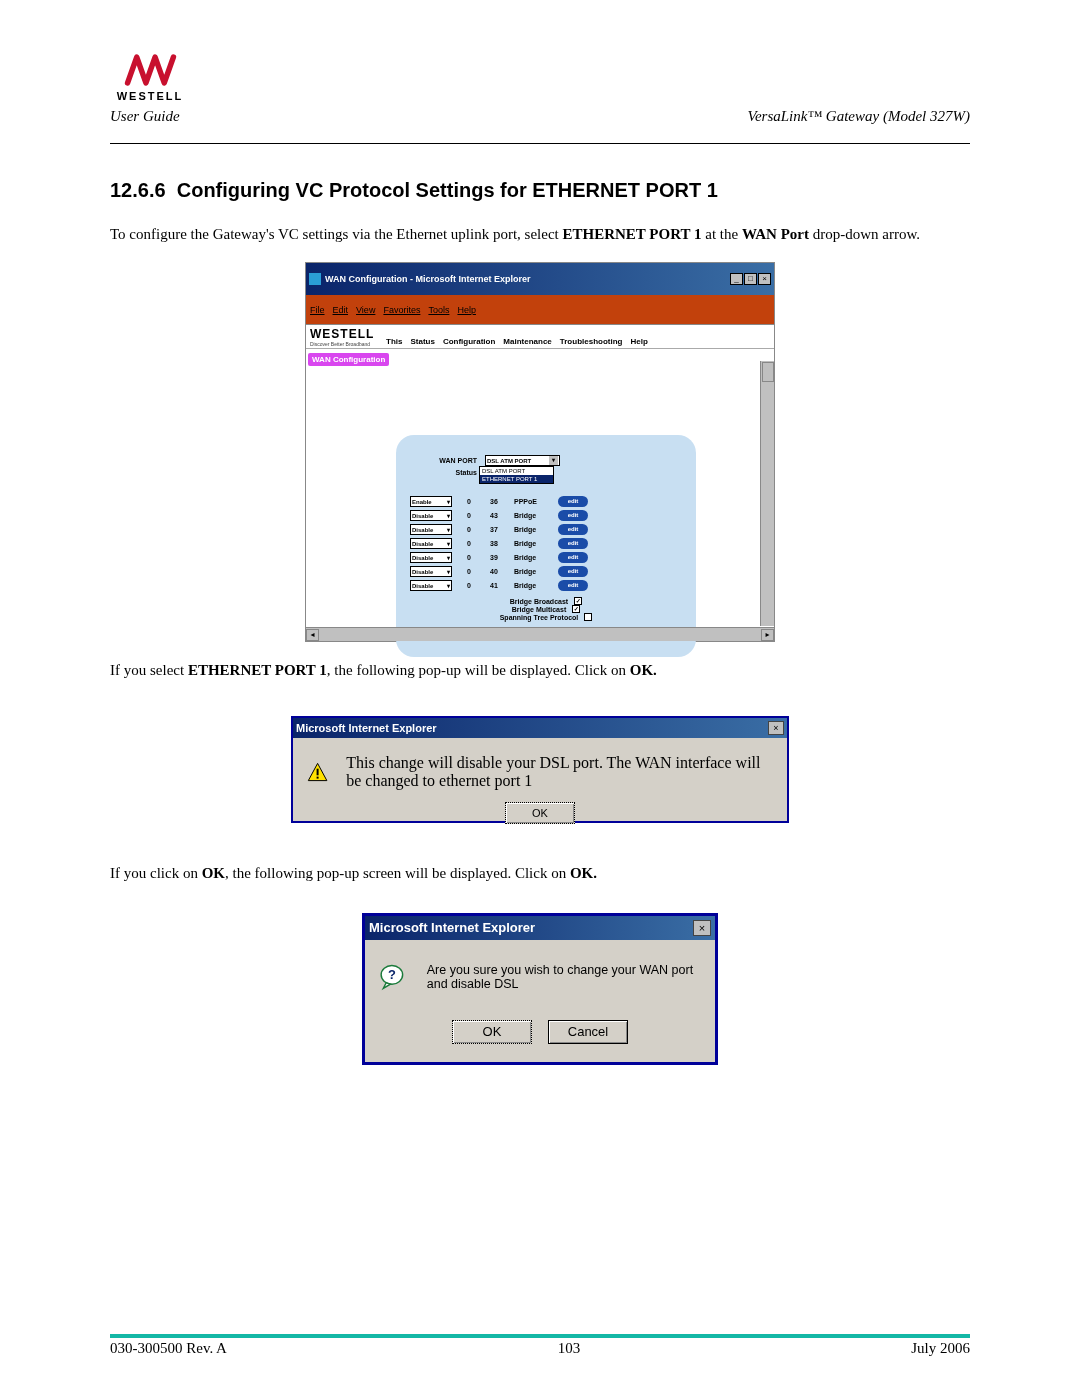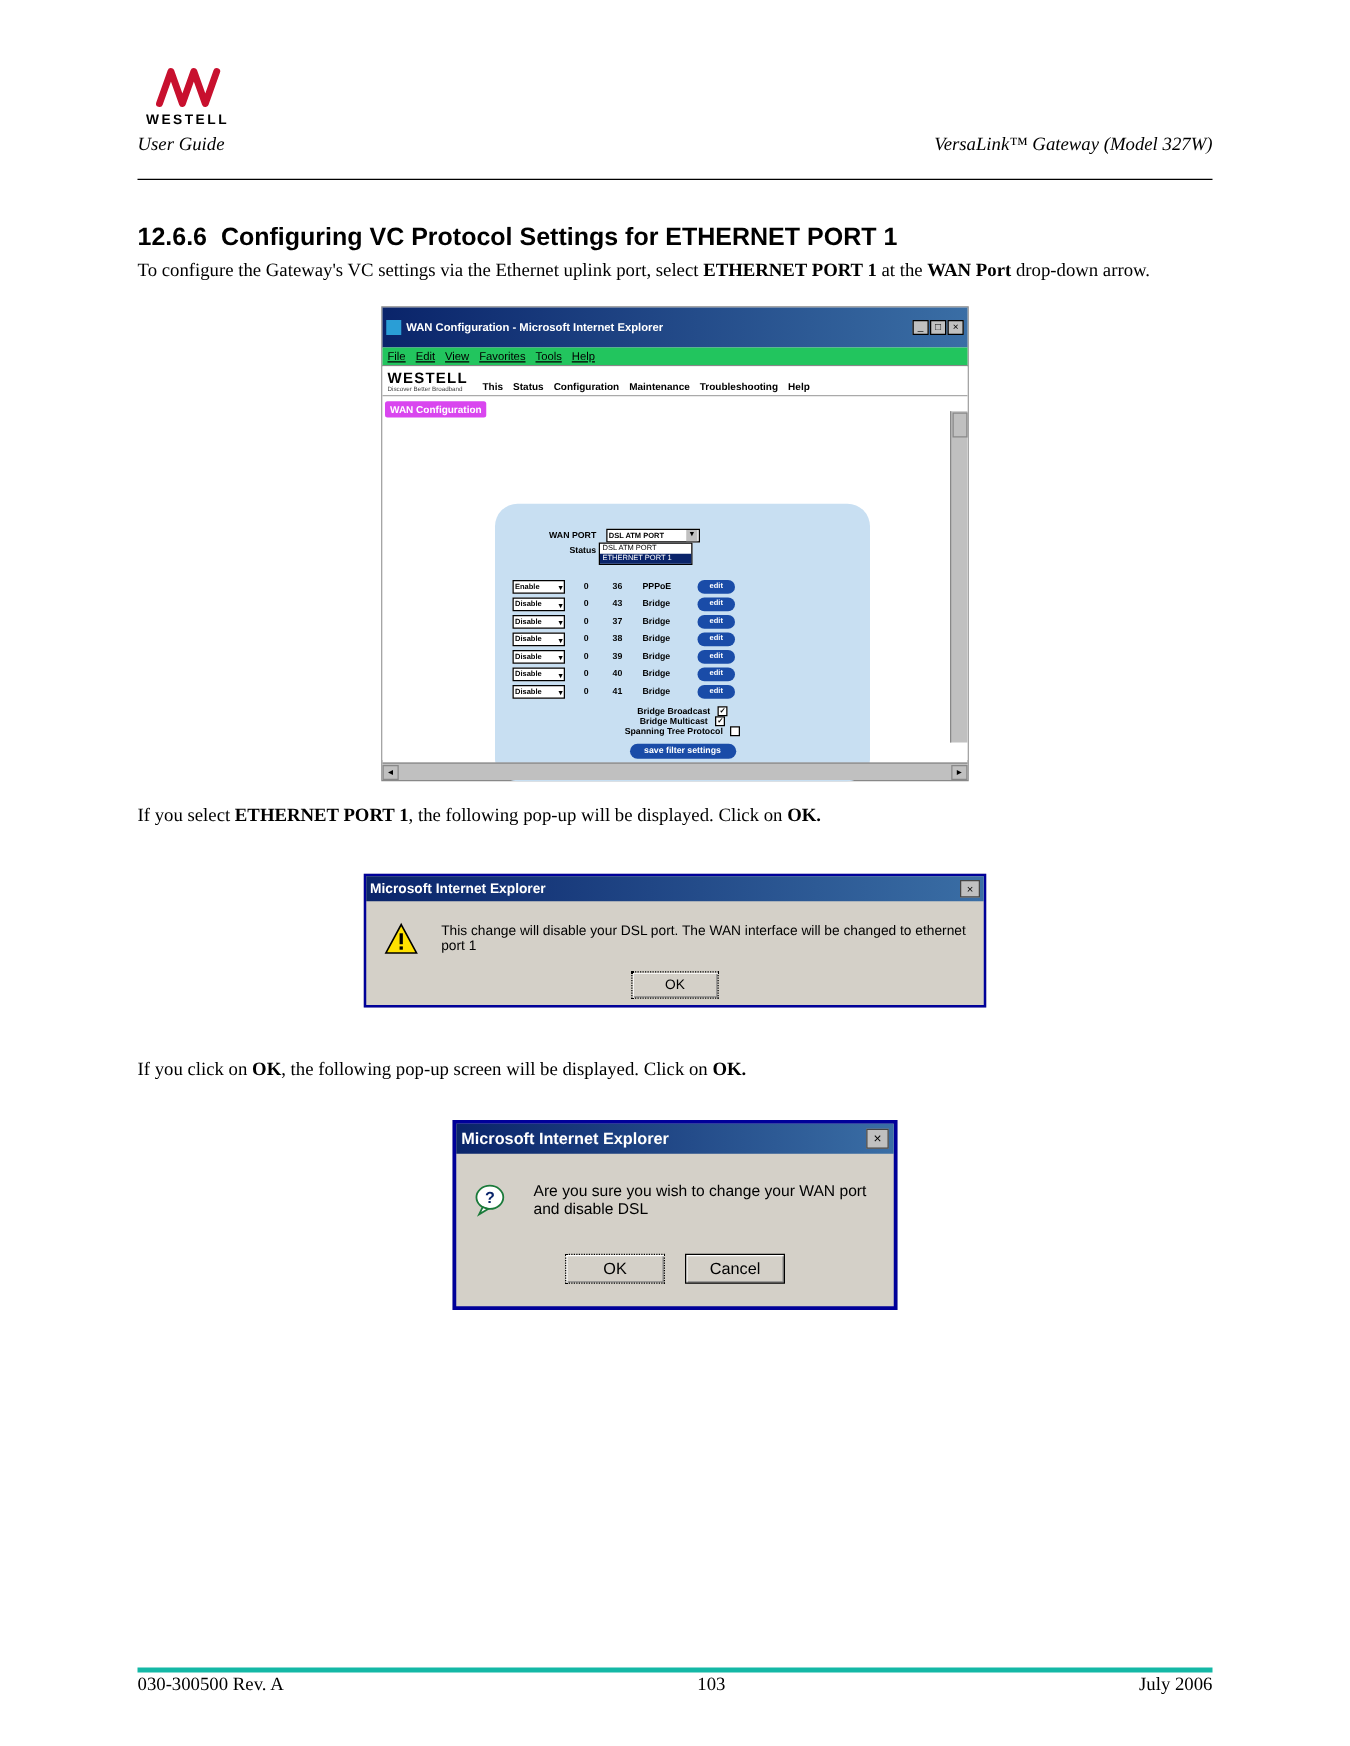--- a/index.html
+++ b/index.html
@@ -3,28 +3,28 @@
 <meta charset="utf-8">
 <style>
   * { box-sizing: border-box; margin: 0; padding: 0; }
   body { background: #fff; font-family: "Times New Roman", serif; color: #000; }
   .page { width: 1080px; height: 1397px; position: relative; padding: 50px 110px 40px 110px; }
   .logo-block { display: flex; flex-direction: column; align-items: center; width: 80px; }
   .logo-svg { width: 55px; height: 40px; }
   .logo-text { font-family: Arial, sans-serif; font-weight: bold; font-size: 11px; letter-spacing: 2px; }
   .header-line { display: flex; justify-content: space-between; font-style: italic; font-size: 15px; margin-top: 6px; border-bottom: 1px solid #000; padding-bottom: 18px; }
   .section-title { font-family: Arial, sans-serif; font-size: 20px; font-weight: bold; margin-top: 35px; text-indent: -70px; padding-left: 70px; }
-  .body-text { font-size: 15px; line-height: 1.35; margin-top: 5px; }
+  .body-text { font-size: 15px; line-height: 1.35; margin-top: 22px; }
   .screenshot1 { width: 470px; height: 380px; margin: 18px auto 0; border: 1px solid #888; position: relative; background: #fff; font-family: Arial, sans-serif; }
   .titlebar { height: 32px; background: linear-gradient(to right, #0a246a, #3a6ea5); display: flex; align-items: center; padding: 0 3px; }
   .titlebar-icon { width: 12px; height: 12px; background: #2a9ed6; margin-right: 4px; }
   .titlebar-text { color: #fff; font-size: 9px; font-weight: bold; flex: 1; }
   .titlebar-btns { display: flex; gap: 1px; }
   .titlebar-btn { width: 13px; height: 12px; background: #c0c0c0; border: 1px solid #000; font-size: 8px; text-align: center; line-height: 10px; }
-  .menubar { height: 15px; background: #22c55e; display: flex; align-items: center; padding: 0 4px; gap: 8px; font-size: 9px; border-bottom: 1px solid #888; }
+  .menubar { height: 30px; background: #c2410c; display: flex; align-items: center; padding: 0 4px; gap: 8px; font-size: 9px; border-bottom: 1px solid #888; }
   .menubar span { text-decoration: underline; }
   .content-area { background: #fff; height: 315px; position: relative; }
   .brand-row { height: 24px; display: flex; align-items: center; border-bottom: 1px solid #aaa; }
   .brand-left { width: 80px; padding-left: 4px; }
   .brand-title { font-weight: bold; font-size: 12px; letter-spacing: 1px; }
   .brand-sub { font-size: 5px; color: #444; }
   .brand-nav { display: flex; gap: 8px; font-size: 8px; font-weight: bold; padding-top: 10px; }
   .sidebar-tag { position: absolute; left: 2px; top: 28px; background: #d946ef; color: #fff; font-size: 8px; font-weight: bold; padding: 2px 4px; border-radius: 2px; }
   .panel { position: absolute; left: 90px; top: 110px; width: 300px; background: #c8dff2; border-radius: 18px; padding: 20px 14px 18px 14px; }
   .panel-row { display: flex; align-items: center; font-size: 7px; font-weight: bold; margin-bottom: 3px; }
@@ -48,21 +48,21 @@
   .scroll-bottom .arrow { width: 13px; height: 12px; background: #c0c0c0; border: 1px solid #888; font-size:8px; text-align:center; }
   .scroll-v { width: 14px; background:#c0c0c0; position:absolute; top:36px; right:0; bottom:14px; border-left:1px solid #888; }
   .scroll-thumb-v { width:12px; height:20px; background:#c0c0c0; border:1px solid #888; margin:1px; }
 
   .dialog1 { width: 498px; height: 107px; margin: 35px auto 0; border: 2px solid #000099; background: #d4d0c8; font-family: Arial, sans-serif; }
   .dialog1-title { height: 20px; background: linear-gradient(to right, #0a246a, #3a6ea5); display: flex; align-items: center; justify-content: space-between; padding: 0 3px; }
   .dialog1-title-text { color: #fff; font-size: 11px; font-weight: bold; }
   .dialog-close { width: 16px; height: 14px; background: #c0c0c0; border: 1px solid #444; text-align: center; font-size: 9px; line-height: 12px; }
   .dialog1-body { display: flex; align-items: center; padding: 16px 14px 6px 14px; gap: 18px; }
   .warn-icon { width: 30px; height: 28px; }
-  .dialog1-text { font-size: 11px; }
+  .dialog1-text { font-size: 16px; font-family: Liberation Serif, serif; }
   .ok-btn { width: 70px; height: 22px; margin: 6px auto 10px; border: 1px dotted #000; background: #d4d0c8; font-size: 11px; text-align: center; line-height: 20px; box-shadow: inset 1px 1px #fff, inset -1px -1px #888; }
 
   .dialog2 { width: 356px; height: 152px; margin: 30px auto 0; border: 3px solid #000099; background: #d4d0c8; font-family: Arial, sans-serif; }
   .dialog2-title { height: 24px; background: linear-gradient(to right, #0a246a, #3a6ea5); display: flex; align-items: center; justify-content: space-between; padding: 0 4px; }
   .dialog2-title-text { color: #fff; font-size: 13px; font-weight: bold; }
   .dialog2-body { display: flex; align-items: center; padding: 20px 14px 10px 14px; gap: 22px; }
   .question-icon { width: 34px; height: 34px; }
   .dialog2-text { font-size: 12.5px; }
   .dialog2-btns { display: flex; justify-content: center; gap: 16px; margin-top: 16px; }
   .dlg-btn { width: 80px; height: 24px; background: #d4d0c8; font-size: 13px; text-align: center; line-height: 22px; border: 1px solid #000; box-shadow: inset 1px 1px #fff, inset -1px -1px #888; }

